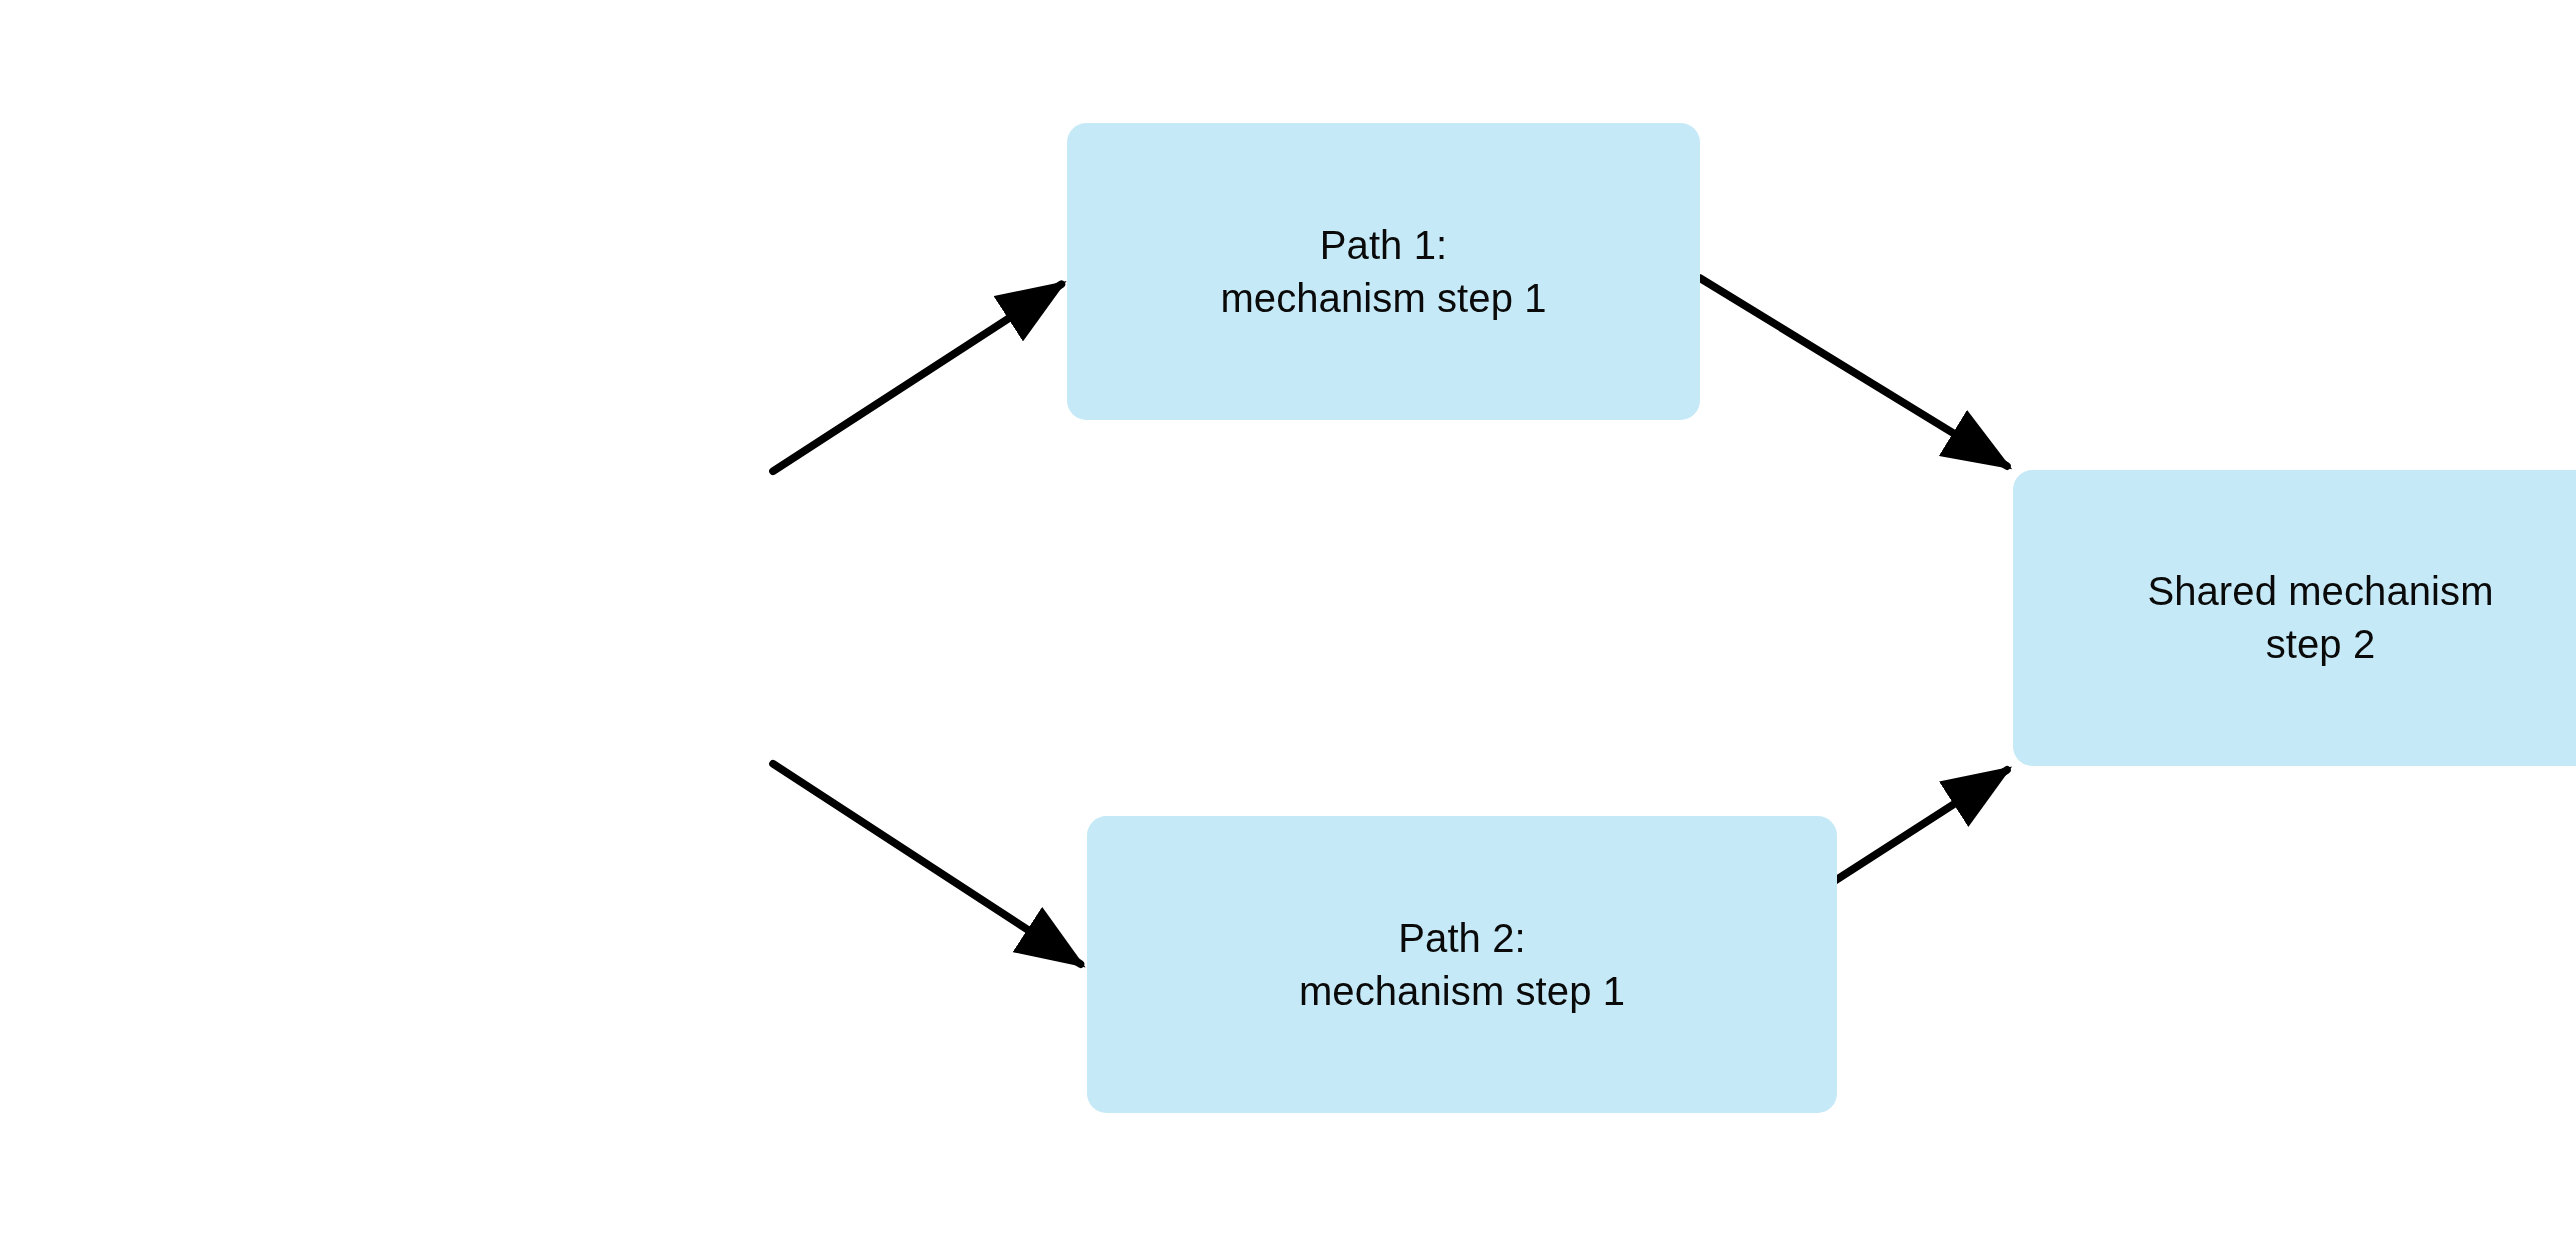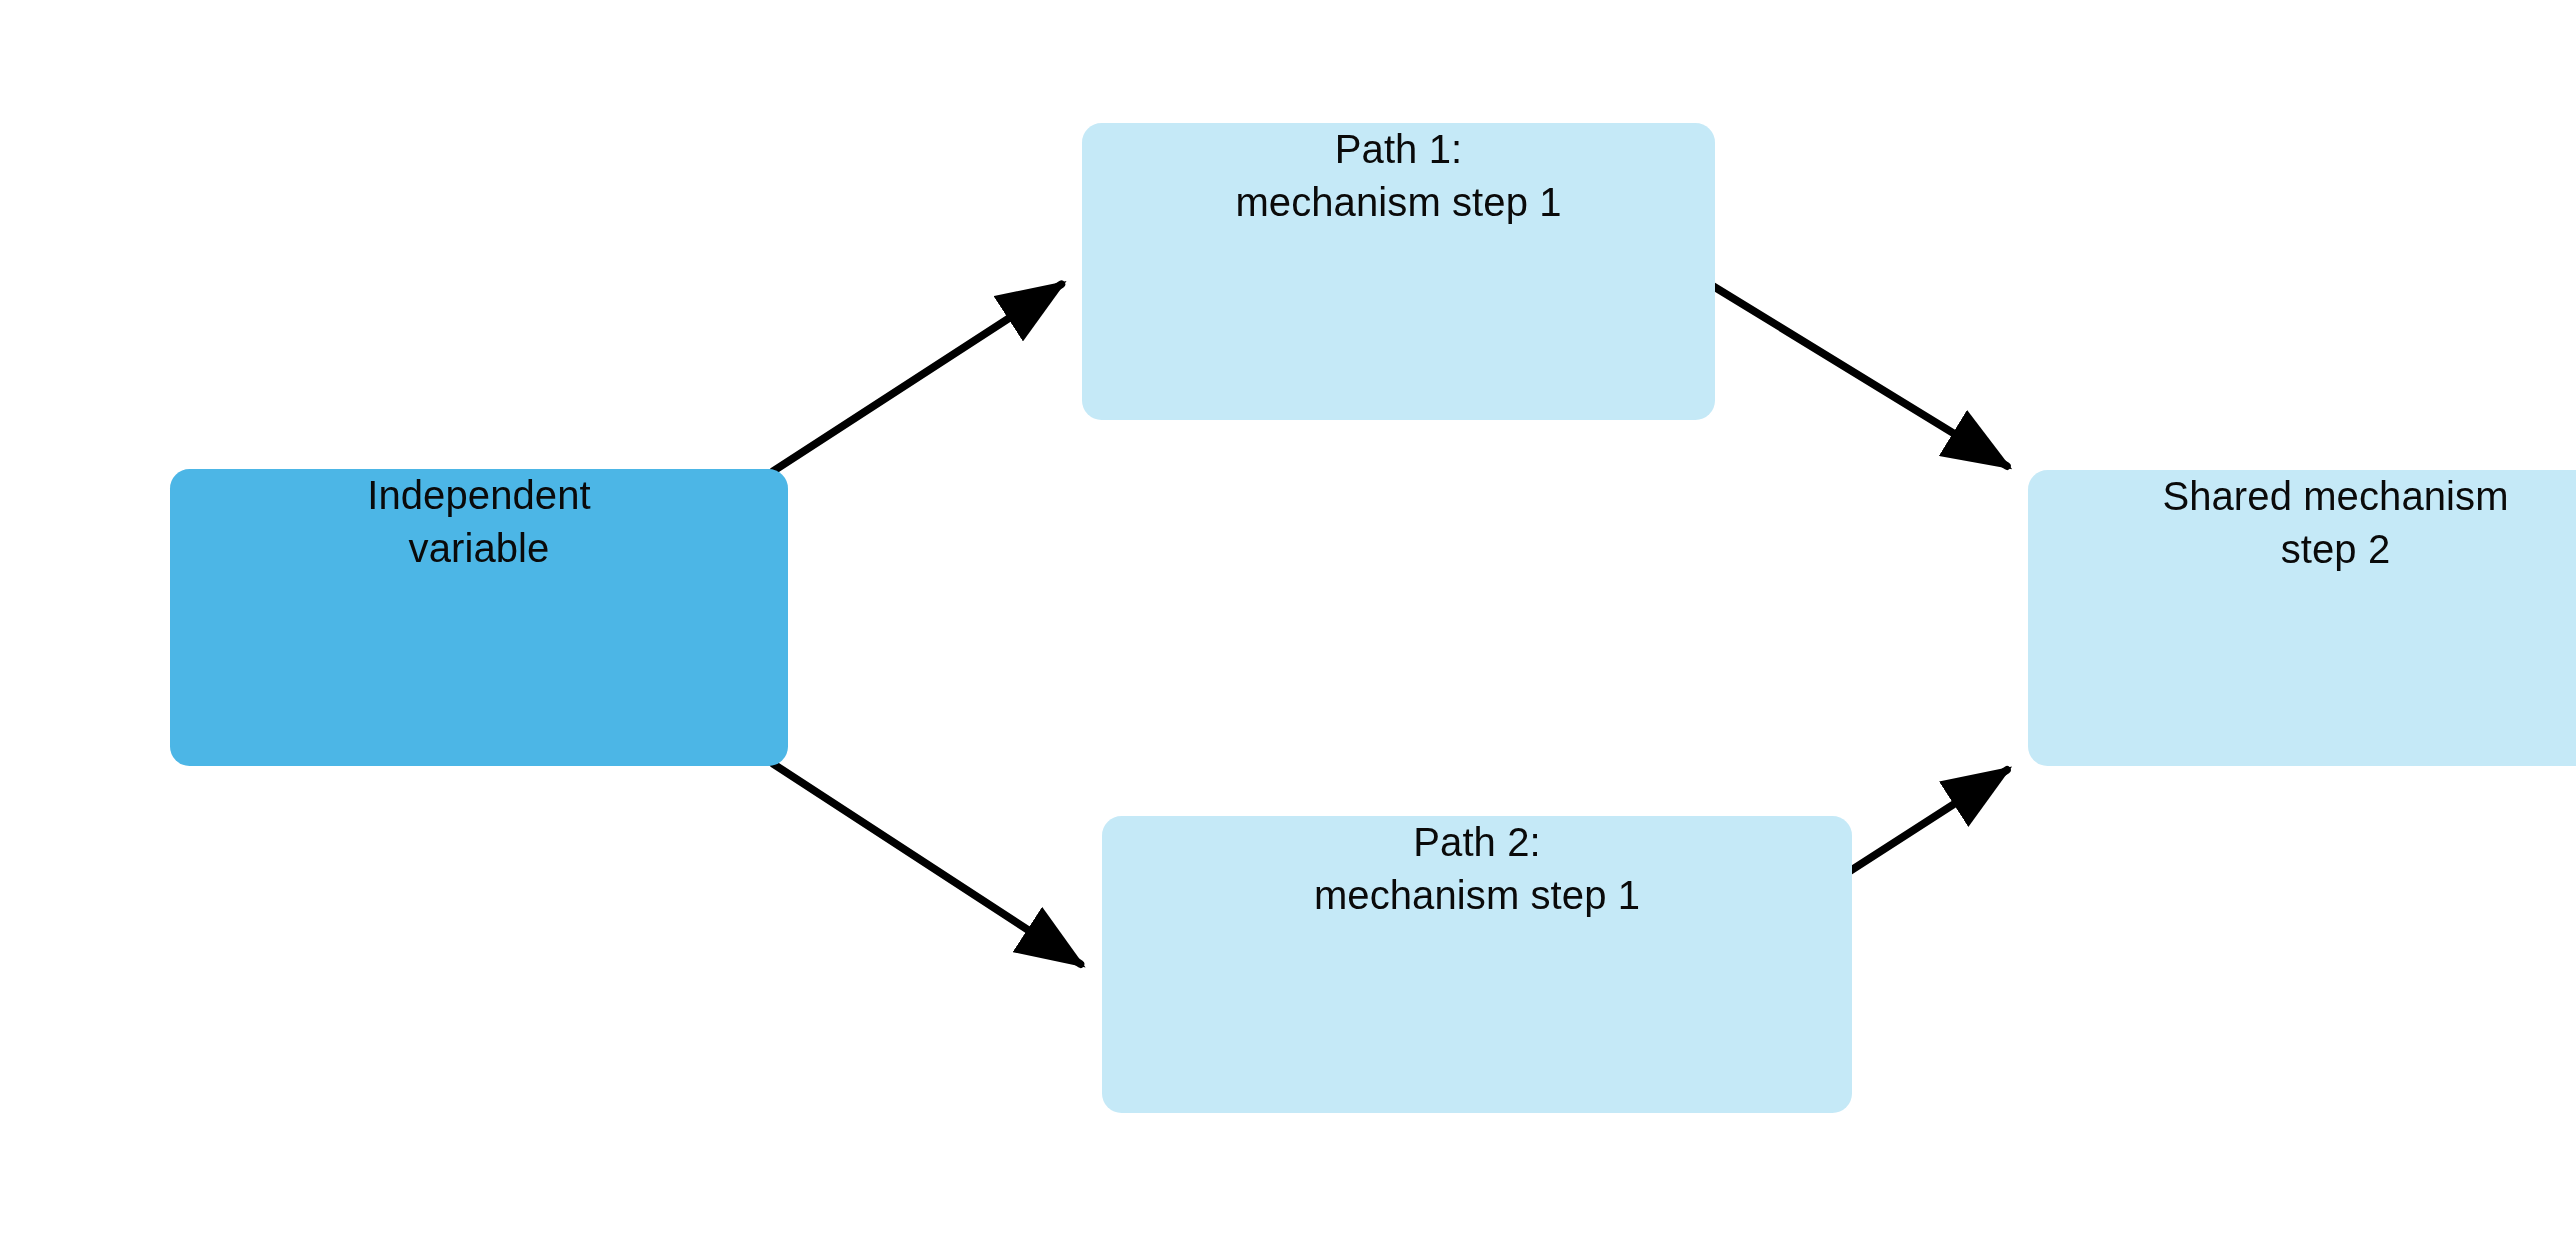--- a/index.html
+++ b/index.html
@@ -21,32 +21,31 @@
     left: 0;
     top: 0;
     width: 3709px;
     height: 1236px;
     pointer-events: none;
   }
   .node {
     position: absolute;
     box-sizing: border-box;
     display: flex;
-    align-items: flex-start;
+    align-items: center;
     justify-content: center;
     text-align: center;
     border-radius: 19.6px;
     color: #0a0a0a;
     font-size: 40px;
     line-height: 1.32;
     font-weight: 400;
     letter-spacing: 0.1px;
     white-space: pre-line;
     padding: 0 12.4px;
-    margin-left: 15px;
   }
   .node-primary { background: #4cb6e6; }
   .node-secondary { background: #c5e9f7; }
 
   
   #node-independent { left: 155px;  top: 469px;  width: 618px; height: 297px; }
   #node-path1       { left: 1067px; top: 123px;  width: 633px; height: 297px; }
   #node-path2       { left: 1087px; top: 816px; width: 750px; height: 297px; }
   #node-shared      { left: 2013px; top: 470px;  width: 615px; height: 296px; }
 
@@ -68,24 +67,20 @@
 
     <line x1="1500" y1="1483" x2="2097" y2="1872" stroke="#000000" stroke-width="15" stroke-linecap="round" marker-end="url(#arrowhead)"></line>
 
     <line x1="3300" y1="540" x2="3896" y2="905" stroke="#000000" stroke-width="15" stroke-linecap="round" marker-end="url(#arrowhead)"></line>
 
     <line x1="3317" y1="1868" x2="3896" y2="1495" stroke="#000000" stroke-width="15" stroke-linecap="round" marker-end="url(#arrowhead)"></line>
 
     <line x1="5100" y1="1200" x2="5696" y2="1200" stroke="#000000" stroke-width="15" stroke-linecap="round" marker-end="url(#arrowhead)"></line>
   </svg>
 
-  <div class="node node-primary" id="node-independent">
-    <span class="node-label">Independent
-variable</span>
-  </div>
 
   <div class="node node-secondary" id="node-path1">
     <span class="node-label">Path 1:
 mechanism step 1</span>
   </div>
 
   <div class="node node-secondary" id="node-path2">
     <span class="node-label">Path 2:
 mechanism step 1</span>
   </div>

